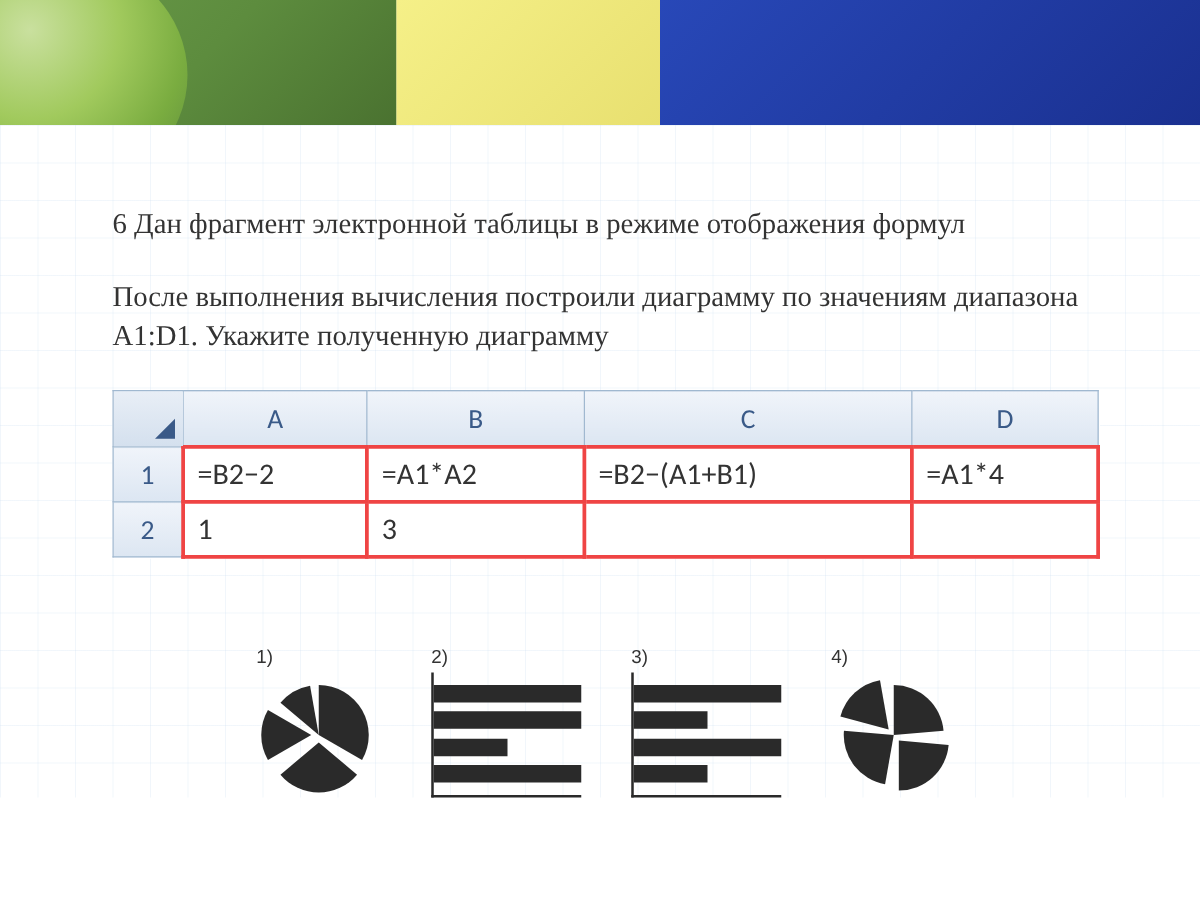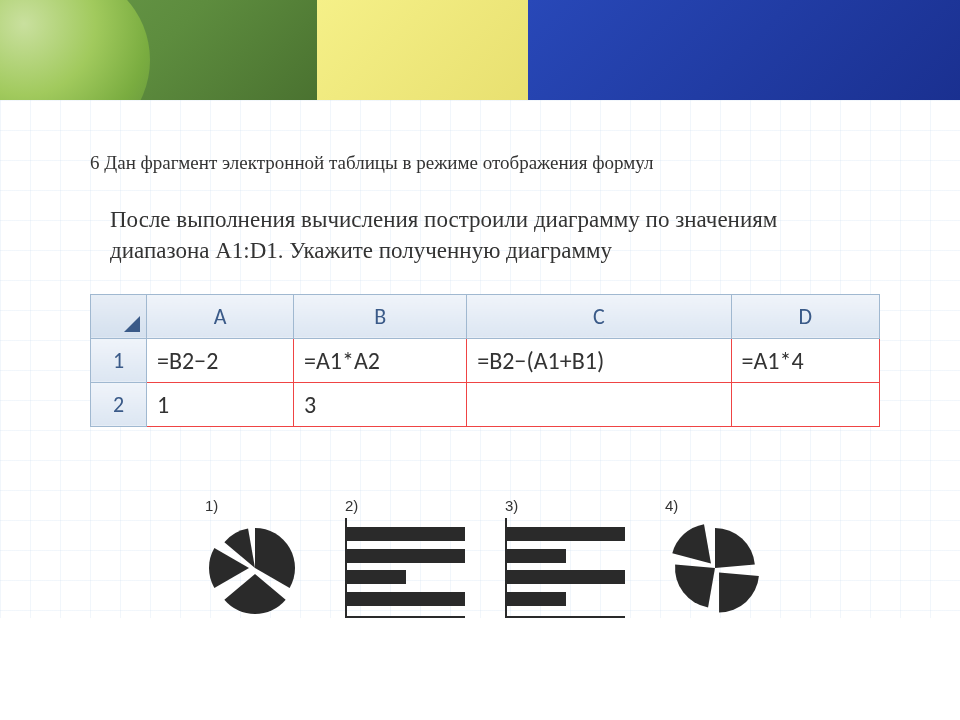--- a/index.html
+++ b/index.html
@@ -45,31 +45,31 @@
     }
     .content {
       padding: 50px 80px 0 90px;
       background: #fff;
       background-image:
         linear-gradient(rgba(200,220,240,0.25) 1px, transparent 1px),
         linear-gradient(90deg, rgba(200,220,240,0.25) 1px, transparent 1px);
       background-size: 30px 30px;
     }
     .question-text {
-      font-size: 19px;
+      font-size: 23px;
       color: #333;
       line-height: 1.35;
       margin-bottom: 28px;
+      margin-top: 13px;
     }
     .sub-text {
       font-size: 23px;
       color: #333;
       line-height: 1.35;
       margin-bottom: 28px;
-      margin-left: 20px;
     }
     .spreadsheet {
       border: 1px solid #a0b8d0;
       border-collapse: collapse;
       width: 100%;
       font-family: Calibri, Arial, sans-serif;
       background: #fff;
     }
     .spreadsheet th {
       background: linear-gradient(#f0f4fa, #dce6f2);
@@ -97,21 +97,21 @@
     .spreadsheet td.rownum {
       background: linear-gradient(#f0f4fa, #dce6f2);
       border: 1px solid #a0b8d0;
       text-align: center;
       font-size: 22px;
       color: #3a5a88;
       padding: 8px 14px;
       width: 56px;
     }
     .spreadsheet td.cell {
-      border: 1px solid #ef4444;
+      border: 3px solid #ef4444;
       font-size: 24px;
       color: #333;
       padding: 6px 10px;
       text-align: left;
       font-family: Calibri, Arial, sans-serif;
     }
     .options {
       display: flex;
       justify-content: center;
       gap: 40px;

